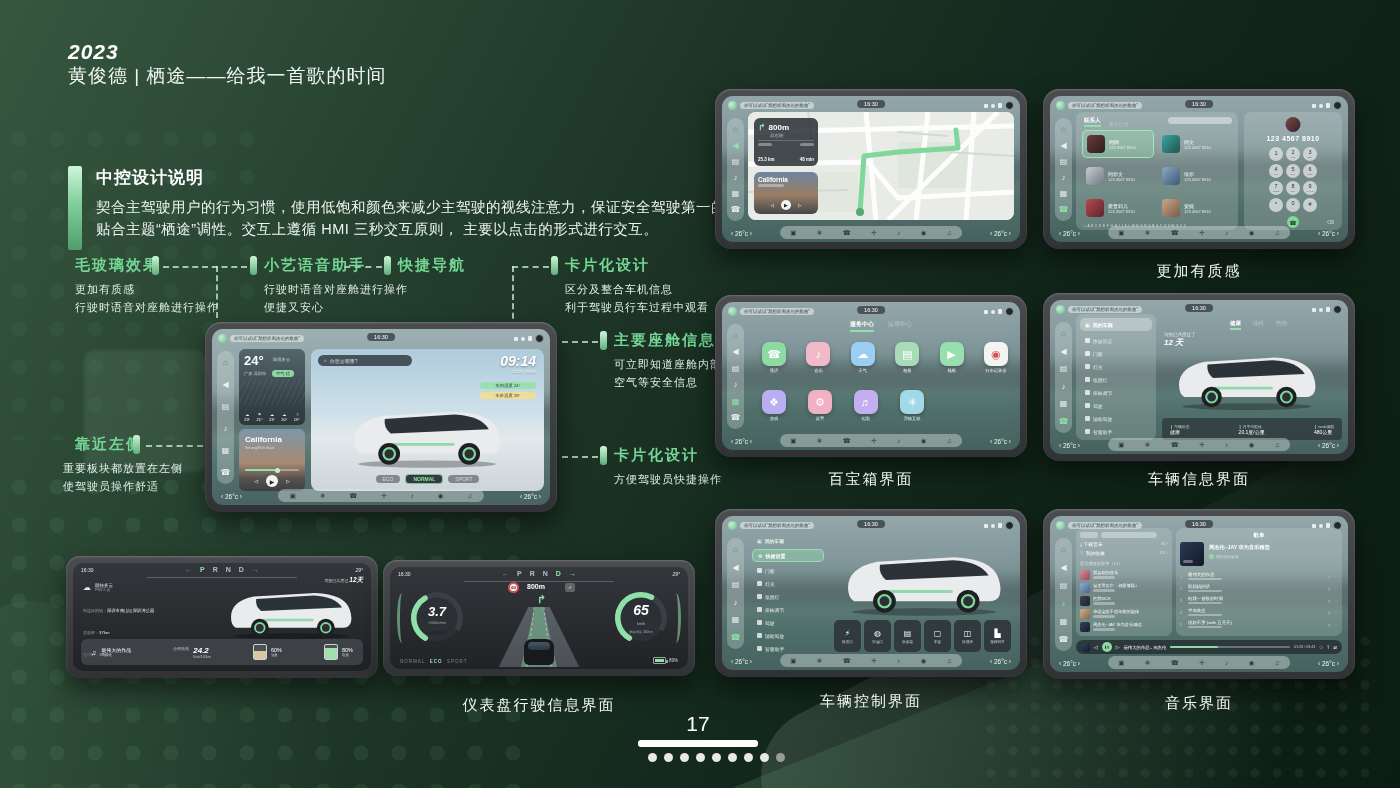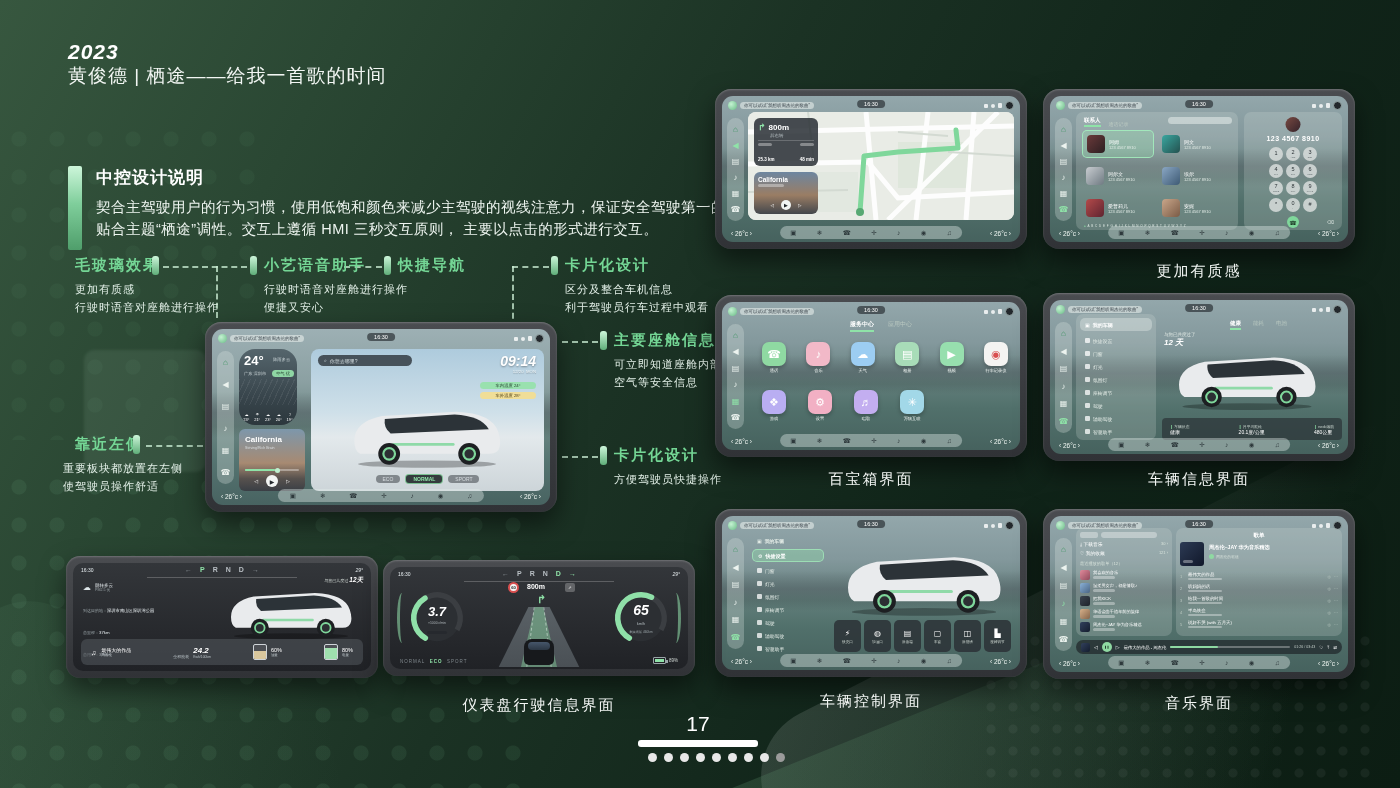--- a/index.html
+++ b/index.html
@@ -45,21 +45,21 @@
     display:flex;flex-direction:column;align-items:center;justify-content:space-between;padding:7px 0;font-size:8px;color:#ecf3ef}
   .side span:first-child{color:#3f9463}
   .dock{position:absolute;left:50%;transform:translateX(-50%);bottom:3px;width:61%;height:13px;border-radius:8px;
     background:rgba(228,238,234,.40);display:flex;align-items:center;justify-content:space-around;color:#2e393c;font-size:6.5px}
   .dtl{position:absolute;left:9px;bottom:5px;font-size:6.5px;color:#f0f6f2}
   .dtr{position:absolute;right:9px;bottom:5px;font-size:6.5px;color:#f0f6f2}
   .glass{background:rgba(212,224,220,.22);border-radius:7px}
   .bar{background:rgba(255,255,255,.35);border-radius:2px}
   .dbar{background:rgba(30,36,40,.45);border-radius:2px}
   
-  .wcard{position:absolute;left:27px;top:20px;width:58px;height:76px;border-radius:16px;overflow:hidden;
+  .wcard{position:absolute;left:27px;top:20px;width:66px;height:76px;border-radius:6px;overflow:hidden;
     background:linear-gradient(180deg,#55656c,#39464d 60%,#2c373d)}
   .mcard{position:absolute;left:27px;top:100px;width:66px;height:62px;border-radius:6px;overflow:hidden;
     background:linear-gradient(180deg,#7d97ab 0%,#a78a72 55%,#57514e 80%,#3a3f45 100%)}
   .panel-main{position:absolute;left:99px;top:20px;width:233px;height:142px;border-radius:8px;overflow:hidden;
     background:linear-gradient(180deg,#aecbdd 0%,#cfe0e9 45%,#e3e9ec 62%,#cdd5d9 100%)}
   .mode{border-radius:4px;padding:1px 7px;font-size:5px;color:#d7dde0;background:rgba(62,68,73,.55)}
   .mode.on{background:rgba(30,36,40,.88);color:#8fe3a8;border:1px solid rgba(143,227,168,.8);font-weight:bold}
   .searchpill{display:flex;align-items:center;gap:3px;background:rgba(40,46,52,.78);border-radius:6px;color:#cfd8dc;font-size:5px;padding:2px 6px}
   .gpill{background:rgba(150,226,170,.92);color:#1e3a28;border-radius:4px;font-size:4.3px;padding:1px 4px;text-align:center}
   .ypill{background:rgba(242,222,148,.95);color:#4a3c14;border-radius:4px;font-size:4.3px;padding:1px 4px;text-align:center}
@@ -997,21 +997,21 @@
         </svg>
 
       <div class="abs" style="left:8px;right:8px;bottom:6px;height:26px;background:rgba(84,89,94,.55);border-radius:6px;display:flex;align-items:center;justify-content:space-between;padding:0 10px">
         <div style="display:flex;align-items:center;gap:5px">
           <span style="font-size:7px">♫</span>
           <div>
               <div style="font-size:5px">最伟大的作品</div>
           <div style="font-size:3.6px;color:#b9c2c6">周杰伦</div>
             </div>
         </div>
-        <div style="display:flex;align-items:flex-end;gap:4px">
+        <div style="display:flex;align-items:flex-start;gap:4px">
           <span style="font-size:4px;color:#b9c2c6">全程能耗</span>
           <div style="text-align:left">
               <div style="font-size:8px;font-weight:bold;font-style:italic">24.2</div>
           <div style="font-size:3.4px;color:#b9c2c6">Kwh/100km</div>
             </div>
         </div>
         <div style="display:flex;align-items:center;gap:4px">
           <div class="levelbox">
               <div class="levelfill" style="height:60%;background:#d9c79d"></div>
             </div>

